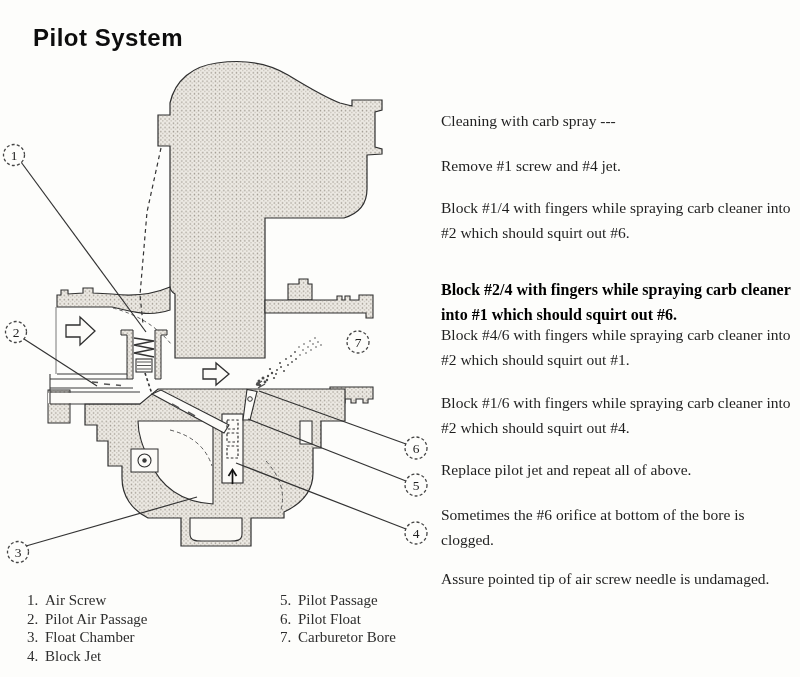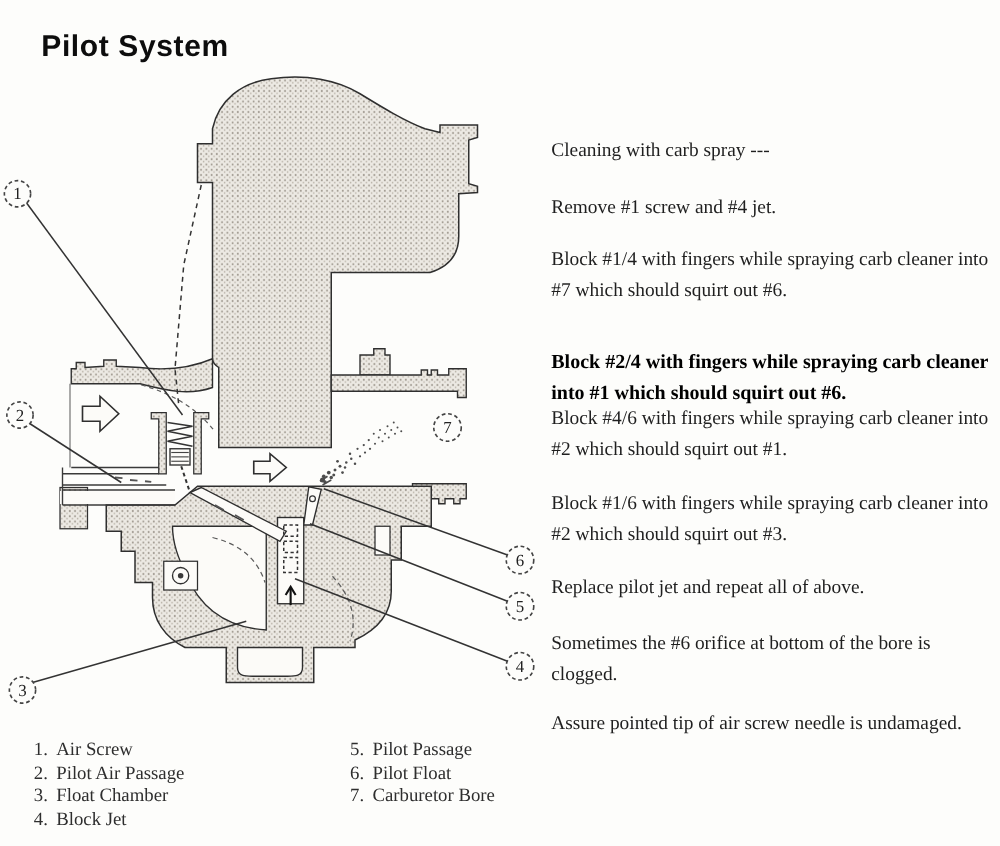--- a/index.html
+++ b/index.html
@@ -218,24 +218,24 @@
           <circle cx="358" cy="342" r="11" fill="#fdfdfb" stroke="#444" stroke-width="1.3" stroke-dasharray="3,2.2"></circle>
           <text x="358" y="346.5">7</text>
         </g>
       </g>
     </svg>
   </div>
 
   <div class="instructions">
     <p class="para" style="top:108px">Cleaning with carb spray ---</p>
     <p class="para" style="top:153px">Remove #1 screw and #4 jet.</p>
-    <p class="para" style="top:195px">Block #1/4 with fingers while spraying carb cleaner into #7 which should squirt out #6.</p>
+    <p class="para" style="top:195px">Block #1/4 with fingers while spraying carb cleaner into #2 which should squirt out #6.</p>
     <p class="para bold" style="top:254px">Block #2/4 with fingers while spraying carb cleaner into #1 which should squirt out #6.</p>
     <p class="para" style="top:322px">Block #4/6 with fingers while spraying carb cleaner into #2 which should squirt out #1.</p>
-    <p class="para" style="top:390px">Block #1/6 with fingers while spraying carb cleaner into #2 which should squirt out #3.</p>
+    <p class="para" style="top:390px">Block #1/6 with fingers while spraying carb cleaner into #2 which should squirt out #4.</p>
     <p class="para" style="top:457px">Replace pilot jet and repeat all of above.</p>
     <p class="para" style="top:502px">Sometimes the #6 orifice at bottom of the bore is clogged.</p>
     <p class="para" style="top:566px">Assure pointed tip of air screw needle is undamaged.</p>
   </div>
 
   <div class="legend">
     <div class="legend-col c1">
       <div class="legend-item">
         <span class="num">1.</span><span>Air Screw</span>
       </div>

